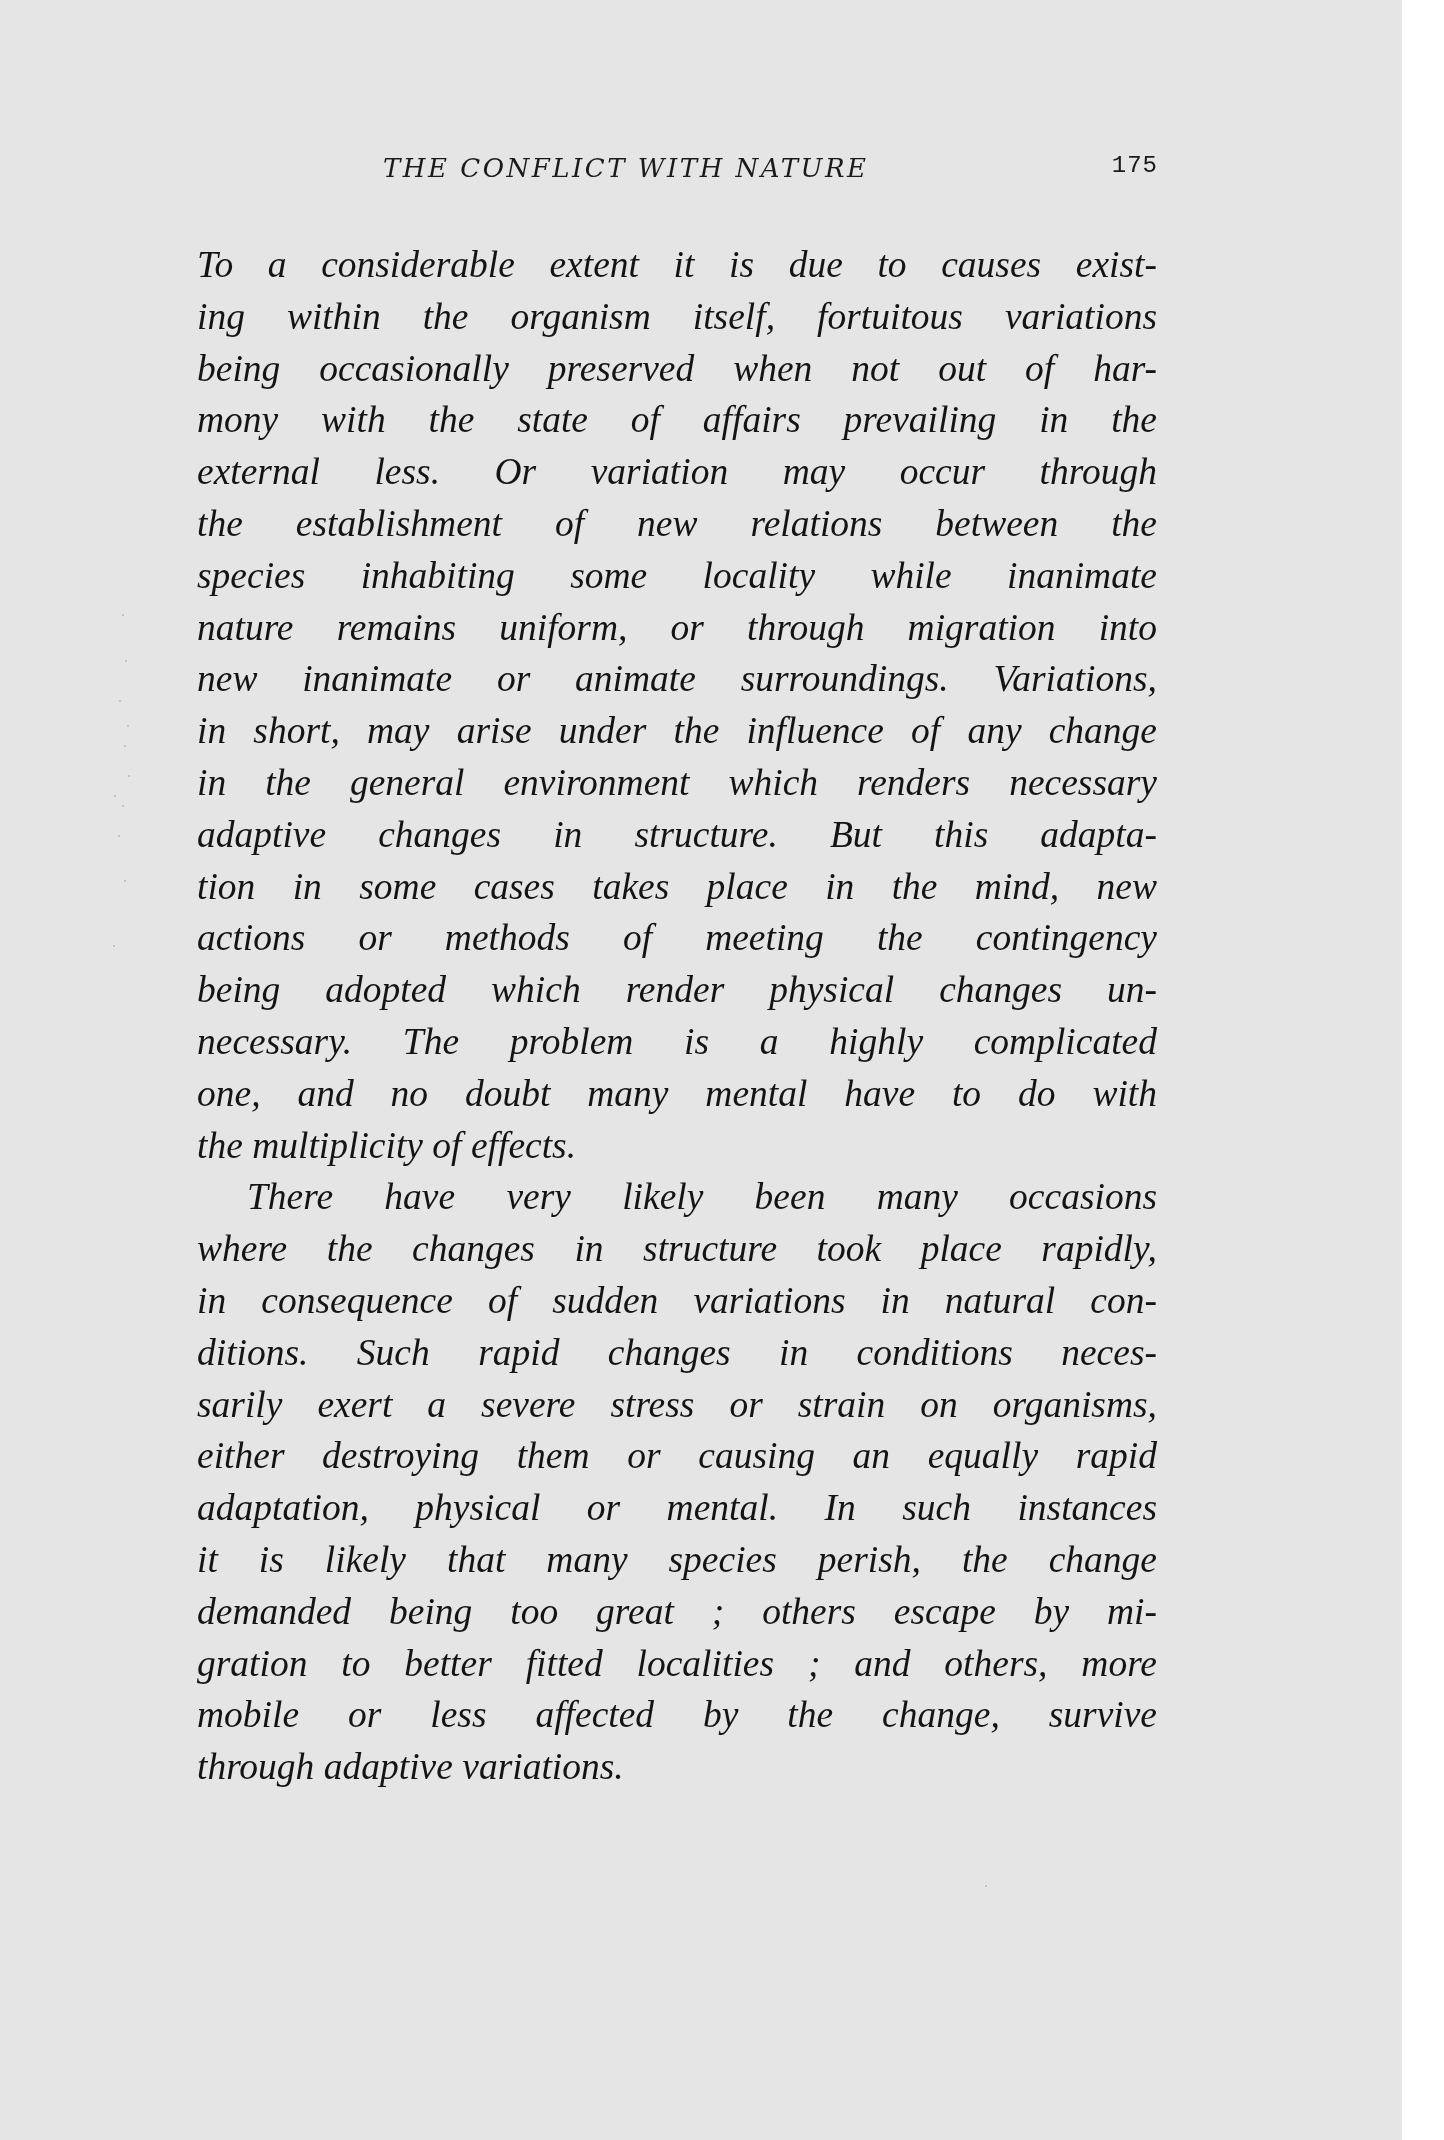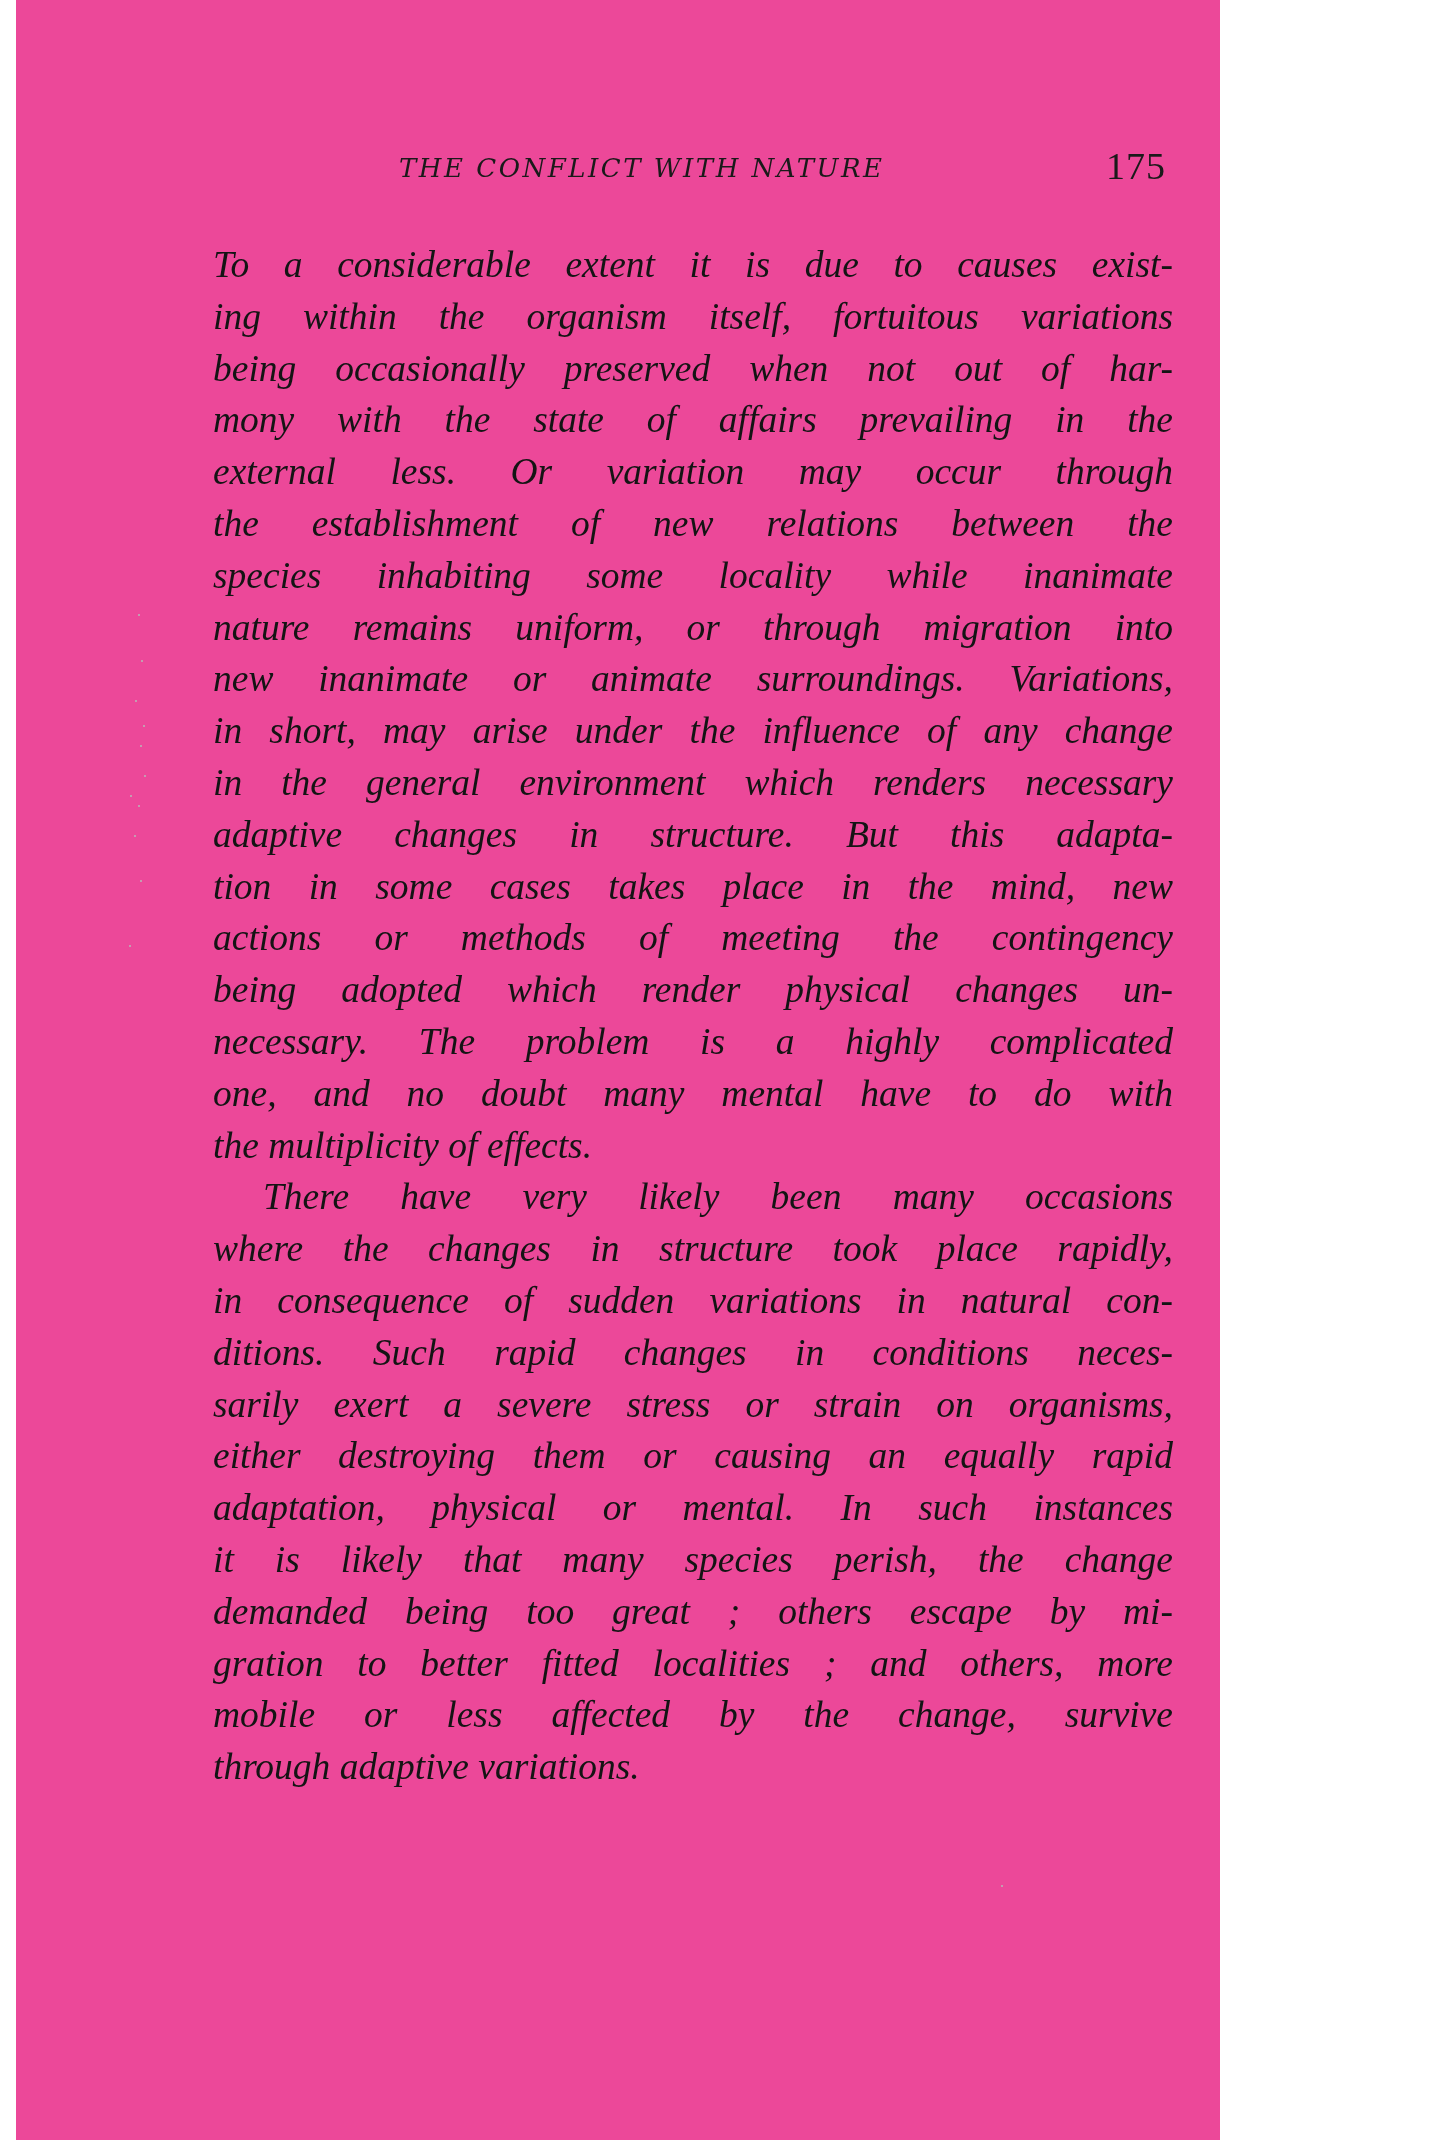--- a/index.html
+++ b/index.html
@@ -1,27 +1,27 @@
 <!DOCTYPE html>
 <html><head>
 <meta charset="utf-8">
 <style>
   html, body { margin: 0; padding: 0; background: #ffffff; }
   body { width: 1444px; height: 2140px; position: relative; overflow: hidden; }
-  .page { position: absolute; left: 16px; top: 0; width: 1204px; height: 2140px; background: #ec4899; }
+  .page { position: absolute; left: 0; top: 0; width: 1402px; height: 2140px; background: #e5e5e5; }
   .running-head {
     position: absolute; left: 383px; top: 148px; width: 605px;
     font-family: "DejaVu Serif", "Liberation Serif", serif;
     font-style: italic; font-size: 26px; letter-spacing: 2.5px;
     color: #1a1a1a; white-space: nowrap; line-height: 40px;
   }
   .page-number {
-    position: absolute; left: 1090px; top: 144px; width: 68px; text-align: left;
-    font-family: Liberation Serif, serif;
-    font-size: 38px; color: #1a1a1a; line-height: 44px; letter-spacing: 1px;
+    position: absolute; left: 1090px; top: 144px; width: 68px; text-align: right;
+    font-family: Liberation Mono, monospace;
+    font-size: 24px; color: #1a1a1a; line-height: 44px; letter-spacing: 1px;
   }
   .body-text { position: absolute; left: 197px; top: 0; width: 960px; }
   .line {
     position: absolute; left: 0; width: 960px; height: 52px;
     font-family: "Liberation Serif", "DejaVu Serif", serif;
     font-size: 37.5px; line-height: 52px; color: #141414;
     text-align: justify; text-align-last: justify; white-space: nowrap;
     word-spacing: 0px;
     font-style: italic;
   }

